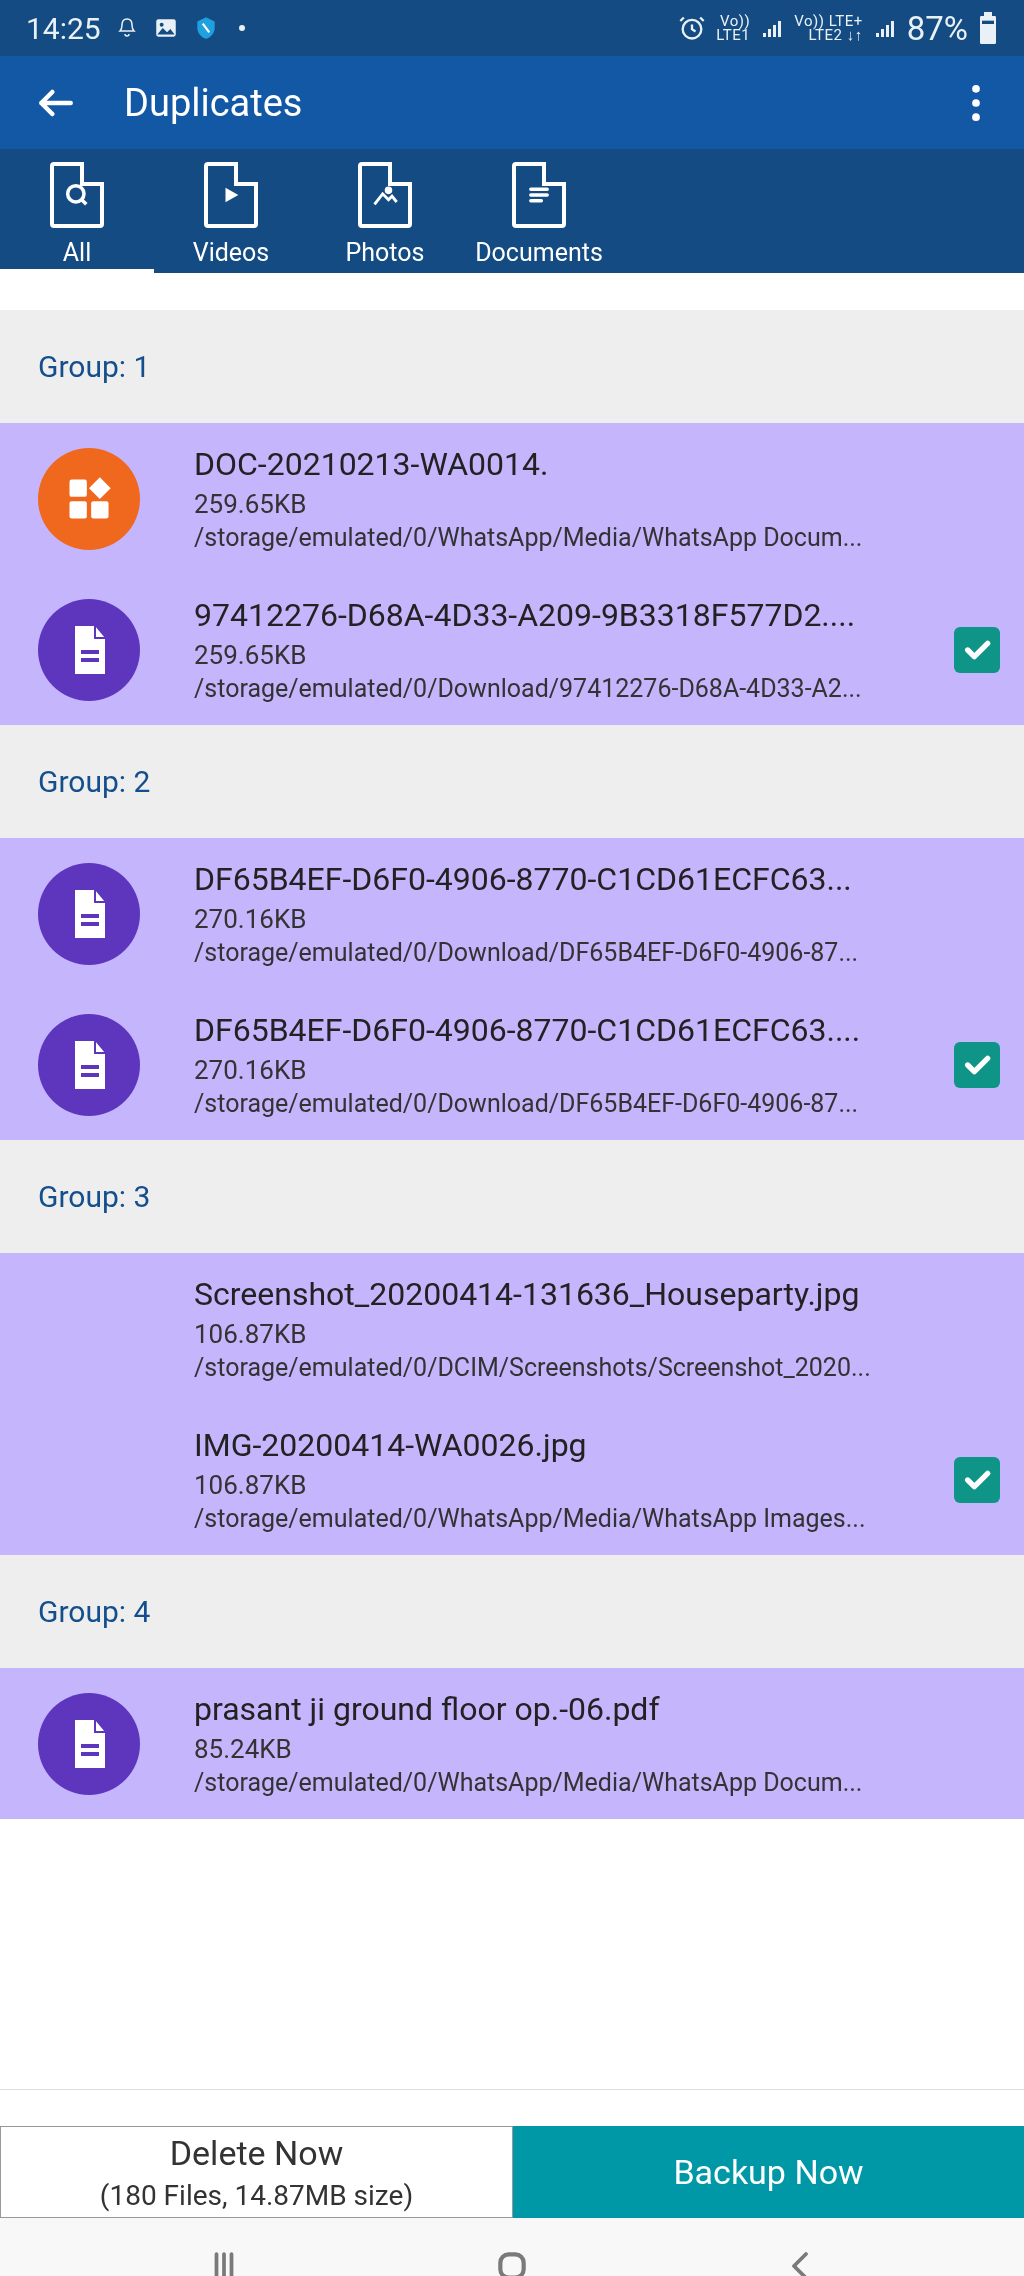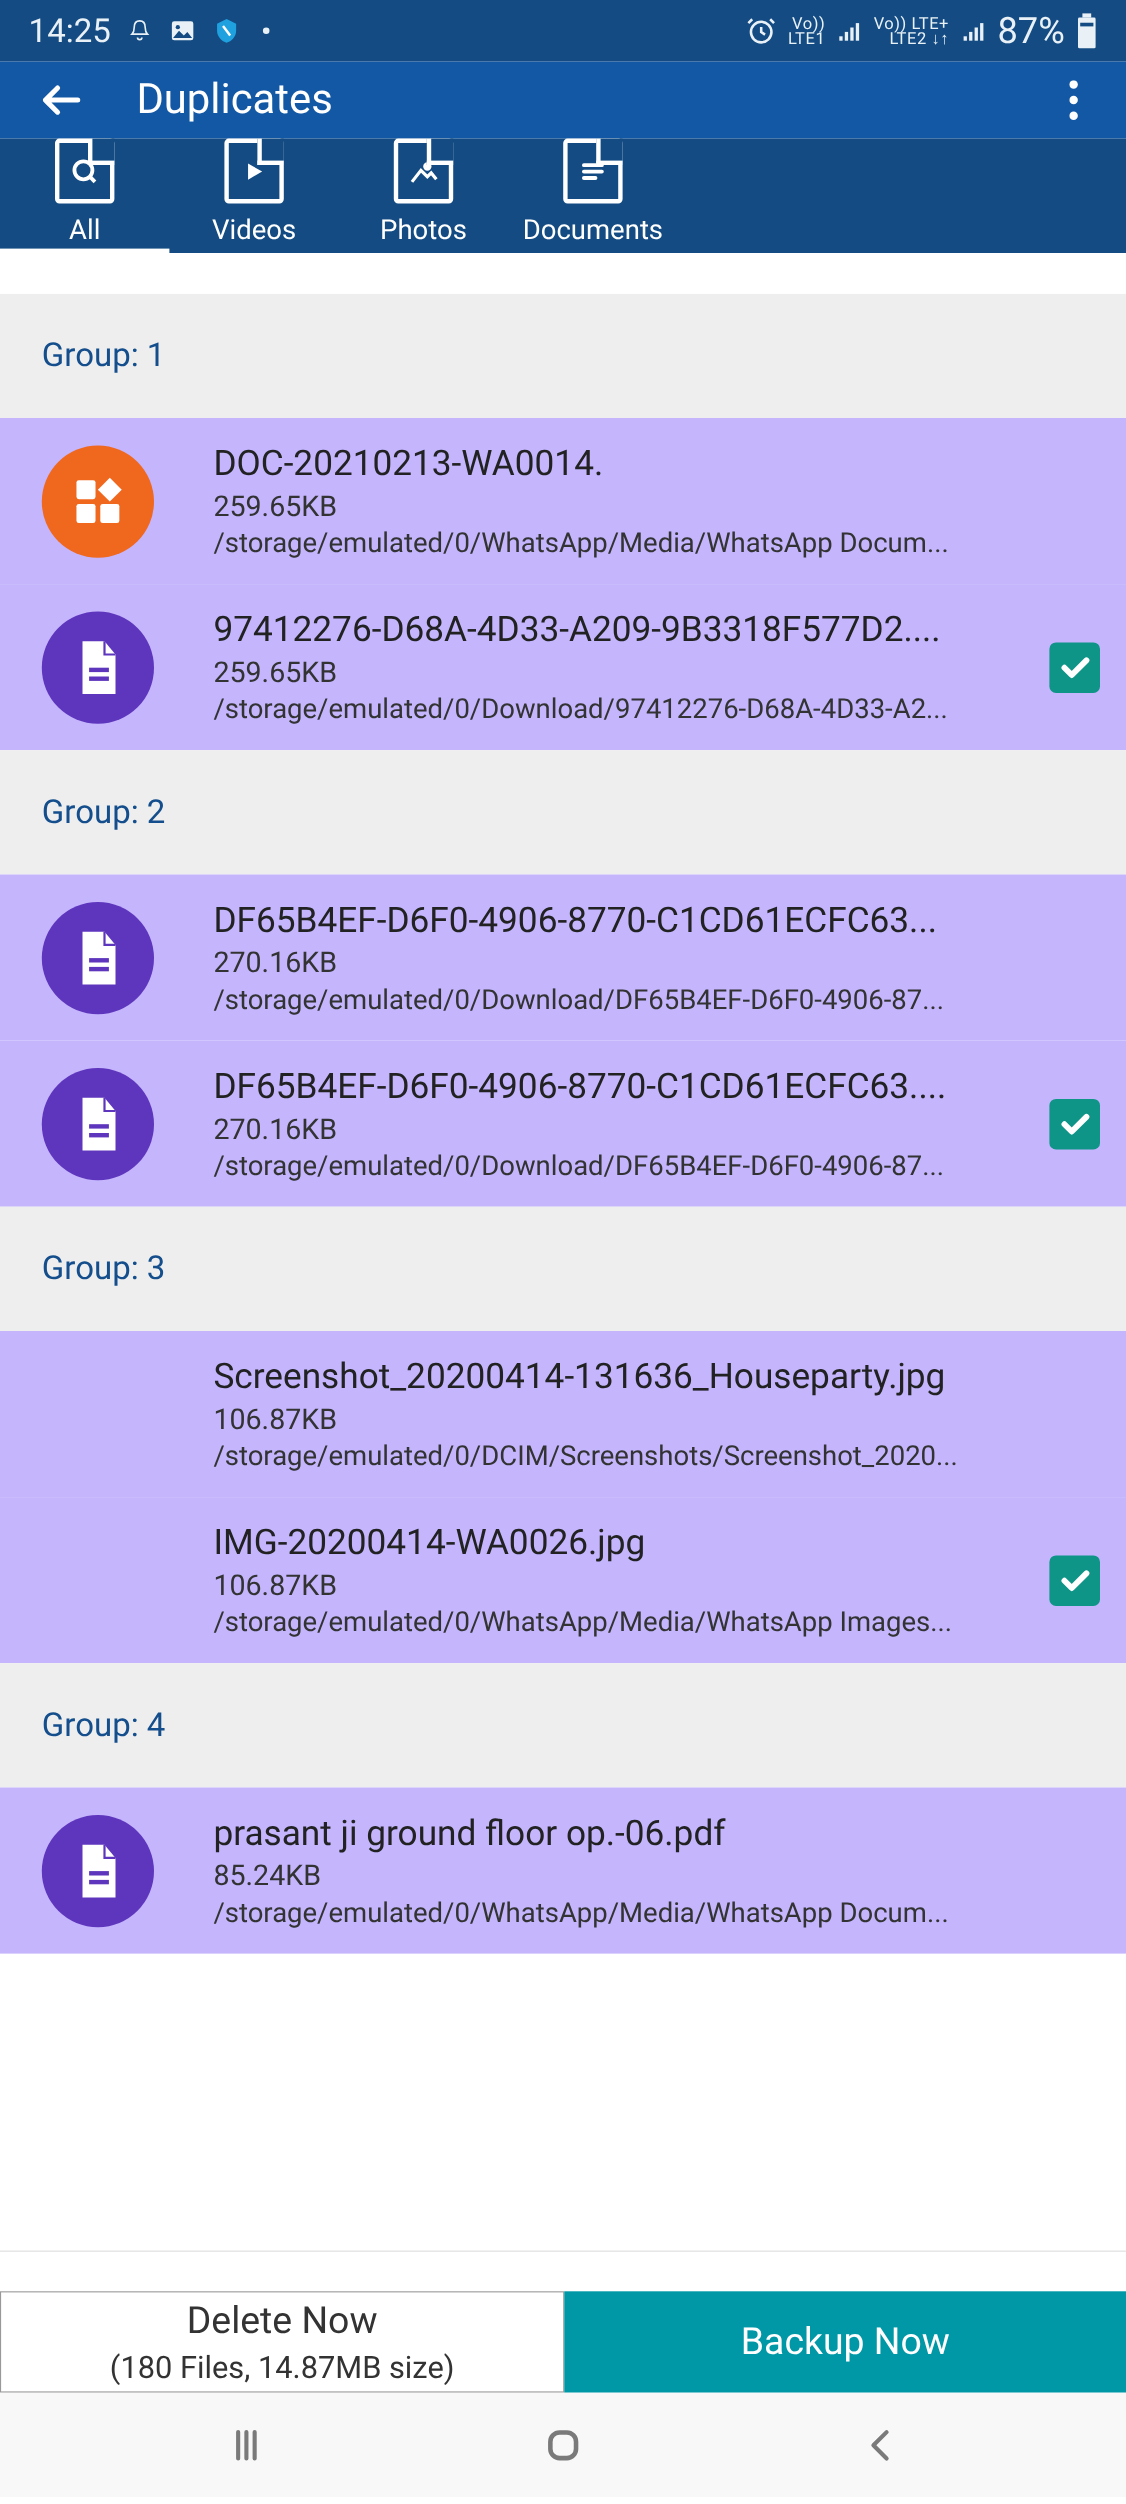--- a/index.html
+++ b/index.html
@@ -2,25 +2,25 @@
 <html><head>
 <meta charset="utf-8">
 <style>
   * { margin: 0; padding: 0; box-sizing: border-box; }
   html, body { width: 1024px; height: 2276px; font-family: -apple-system, Roboto, "Helvetica Neue", Arial, sans-serif; background: #fff; overflow: hidden; }
   .status-bar { height: 56px; background: #134b82; display: flex; align-items: center; justify-content: space-between; padding: 0 26px; color: #e9f1f7; font-size: 30px; }
   .status-left { display: flex; align-items: center; gap: 14px; }
   .status-right { display: flex; align-items: center; gap: 10px; }
   .status-ico { display: inline-flex; }
   .sim-label { font-size: 15px; line-height: 14px; letter-spacing: .5px; }
-  .app-bar { height: 70px; background: #1358a5; display: flex; align-items: center; padding: 0 24px; }
+  .app-bar { height: 93px; background: #1358a5; display: flex; align-items: center; padding: 0 24px; }
   .back-btn { width: 64px; height: 64px; display: flex; align-items: center; justify-content: center; color: #fff; }
   .app-title { margin-left: 36px; color: #fff; font-size: 38px; font-weight: 400; flex: 1; }
   .more-btn { width: 48px; height: 64px; display: flex; align-items: center; justify-content: center; color: #fff; }
-  .tabs { height: 104px; background: #134b82; display: flex; }
+  .tabs { height: 124px; background: #134b82; display: flex; }
   .tab { width: 154px; display: flex; flex-direction: column; align-items: center; justify-content: flex-end; gap: 10px; padding-bottom: 6px; color: #fff; position: relative; }
   .tab-label { font-size: 25px; }
   .tab.active::after { content: ""; position: absolute; left: 0; right: 0; bottom: 0; height: 4px; background: #fff; }
   .tab-icon-doc { width: 54px; height: 66px; border: 4px solid #fff; border-radius: 4px; position: relative; display: flex; align-items: center; justify-content: center; }
   .tab-icon-doc::after { content: ""; position: absolute; top: -4px; right: -4px; width: 20px; height: 20px; background: #134b82; border-bottom: 4px solid #fff; border-left: 4px solid #fff; }
   .content { background: #fff; height: calc(2276px - 56px - 93px - 124px - 129px - 95px); overflow: hidden; margin-top: 37px; }
   .group-header { background: #eeeeee; height: 113px; display: flex; align-items: center; padding: 0 38px; color: #144e8c; font-size: 30px; }
   .item { display: flex; align-items: center; padding: 22px 24px 22px 38px; background: #c4b5fd; }
   .thumb { width: 102px; height: 102px; border-radius: 50%; display: flex; align-items: center; justify-content: center; flex-shrink: 0; }
   .thumb.orange { background: #f0671e; }

